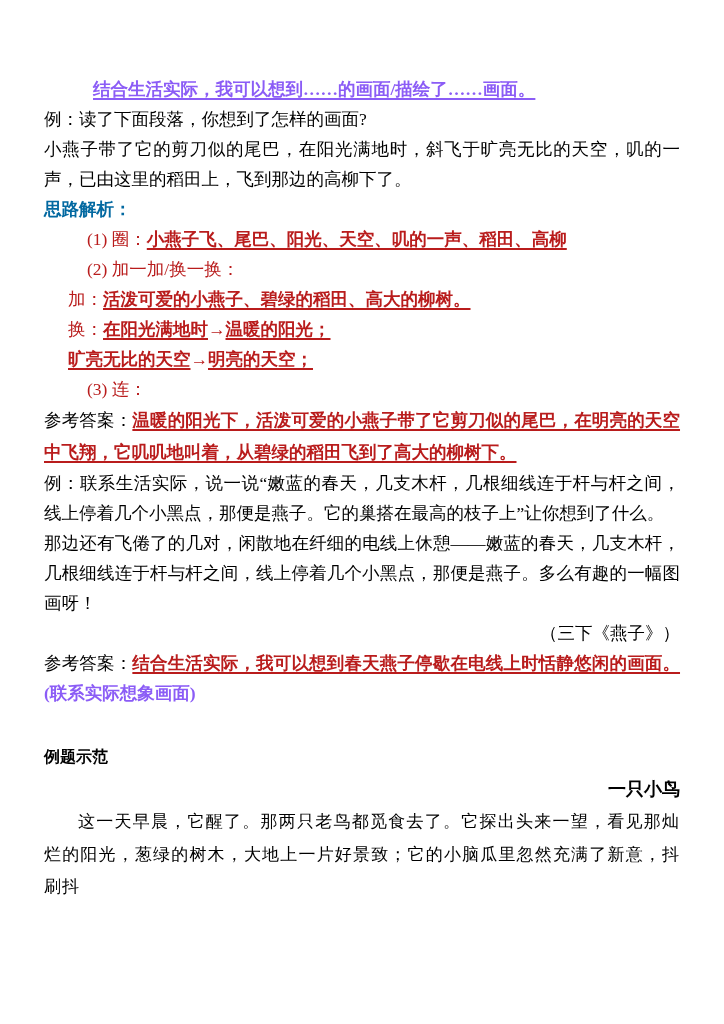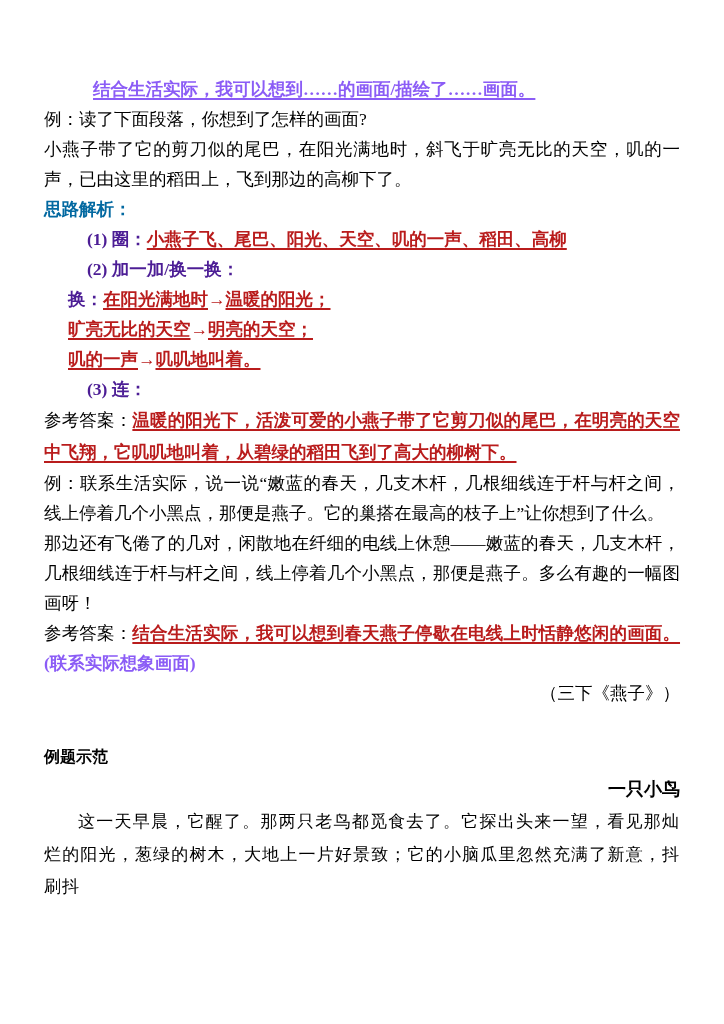--- a/index.html
+++ b/index.html
@@ -38,22 +38,22 @@
   .red-bold {
     color: #8b5cf6;
     font-weight: bold;
   }
   .navy {
     color: #0369a1;
     font-weight: bold;
     margin-top: 48px;
   }
   .green {
-    color: #4c1d95;
-    font-weight: bold;
+    color: #b91c1c;
+    font-weight: normal;
   }
   .blue {
     color: #b91c1c;
     font-weight: bold;
   }
   .u {
     text-decoration: underline;
     text-underline-offset: 3px;
     text-decoration-thickness: 1.5px;
   }
@@ -105,50 +105,50 @@
   </div>
 
   <div class="line indent-step">
     <span class="green">(1) 圈：</span><span class="blue u">小燕子飞、尾巴、阳光、天空、叽的一声、稻田、高柳</span>
   </div>
 
   <div class="line indent-step">
     <span class="green">(2) 加一加/换一换：</span>
   </div>
 
+  <div class="line indent-sub">
+    <span class="green">加：</span><span class="blue u">活泼可爱的小燕子、碧绿的稻田、高大的柳树。</span>
+  </div>
 
   <div class="line indent-sub">
     <span class="green">换：</span><span class="blue u">在阳光满地时</span><span class="blue">→</span><span class="blue u">温暖的阳光；</span>
   </div>
 
   <div class="line indent-sub">
     <span class="blue u">旷亮无比的天空</span><span class="blue">→</span><span class="blue u">明亮的天空；</span>
   </div>
 
-  <div class="line indent-sub">
-    <span class="blue u">叽的一声</span><span class="blue">→</span><span class="blue u">叽叽地叫着。</span>
-  </div>
 
   <div class="line indent-step">
     <span class="green">(3) 连：</span>
   </div>
 
   <div class="line answer-block">
     <span>参考答案：</span><span class="blue u">温暖的阳光下，活泼可爱的小燕子带了它剪刀似的尾巴，在明亮的天空中飞翔，它叽叽地叫着，从碧绿的稻田飞到了高大的柳树下。</span>
   </div>
 
   <div class="line">例：联系生活实际，说一说“嫩蓝的春天，几支木杆，几根细线连于杆与杆之间，线上停着几个小黑点，那便是燕子。它的巢搭在最高的枝子上”让你想到了什么。</div>
 
   <div class="line">那边还有飞倦了的几对，闲散地在纤细的电线上休憩——嫩蓝的春天，几支木杆，几根细线连于杆与杆之间，线上停着几个小黑点，那便是燕子。多么有趣的一幅图画呀！</div>
 
+  <div class="line right">（三下《燕子》）</div>
+
   <div class="line">
     <span>参考答案：</span><span class="blue u">结合生活实际，我可以想到春天燕子停歇在电线上时恬静悠闲的画面。</span><span class="red-bold">(联系实际想象画面)</span>
   </div>
-
-  <div class="line right">（三下《燕子》）</div>
 
   <div class="demo-heading">例题示范</div>
 
   <div class="story-title">一只小鸟</div>
 
 
   <div class="story story-indent">这一天早晨，它醒了。那两只老鸟都觅食去了。它探出头来一望，看见那灿烂的阳光，葱绿的树木，大地上一片好景致；它的小脑瓜里忽然充满了新意，抖刷抖</div>
 
 
 </div>

